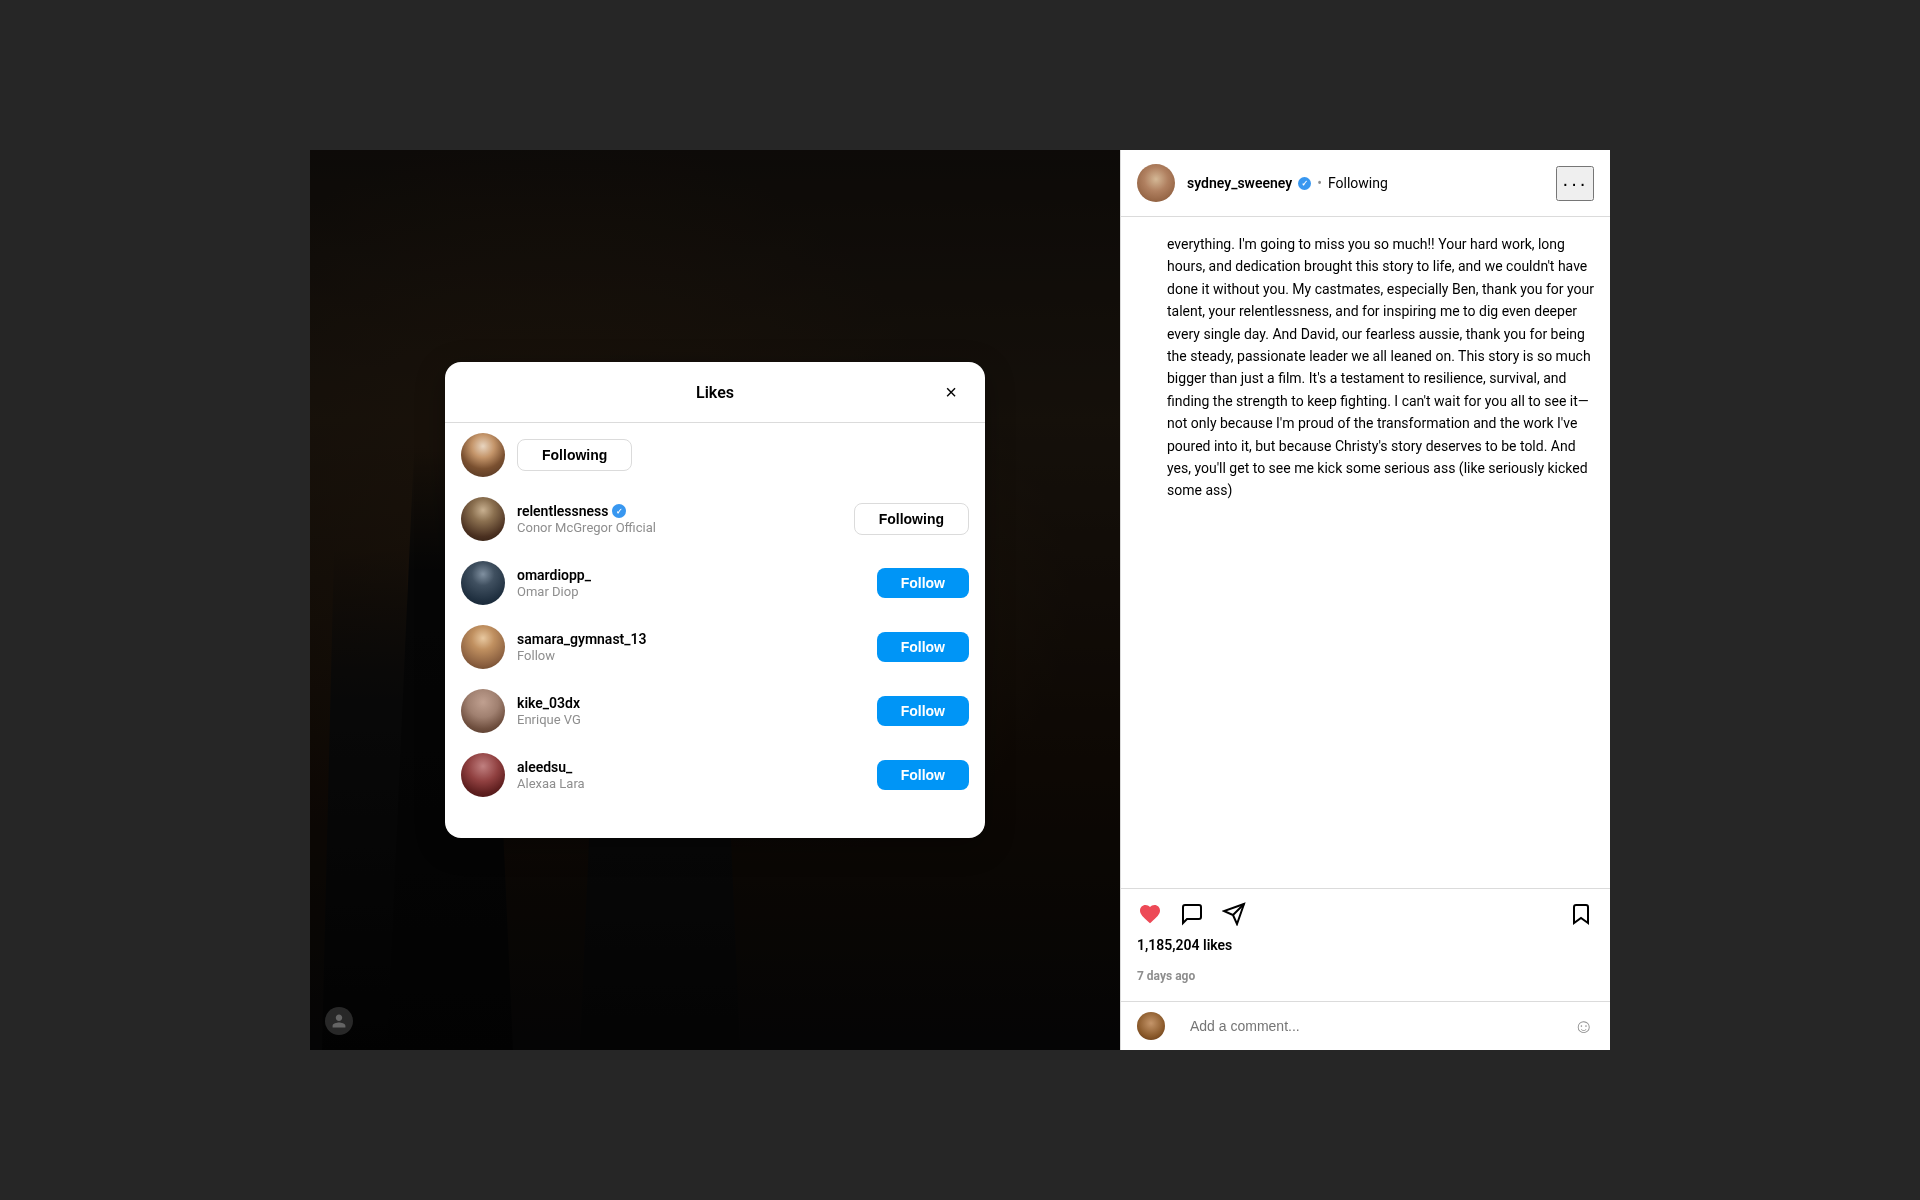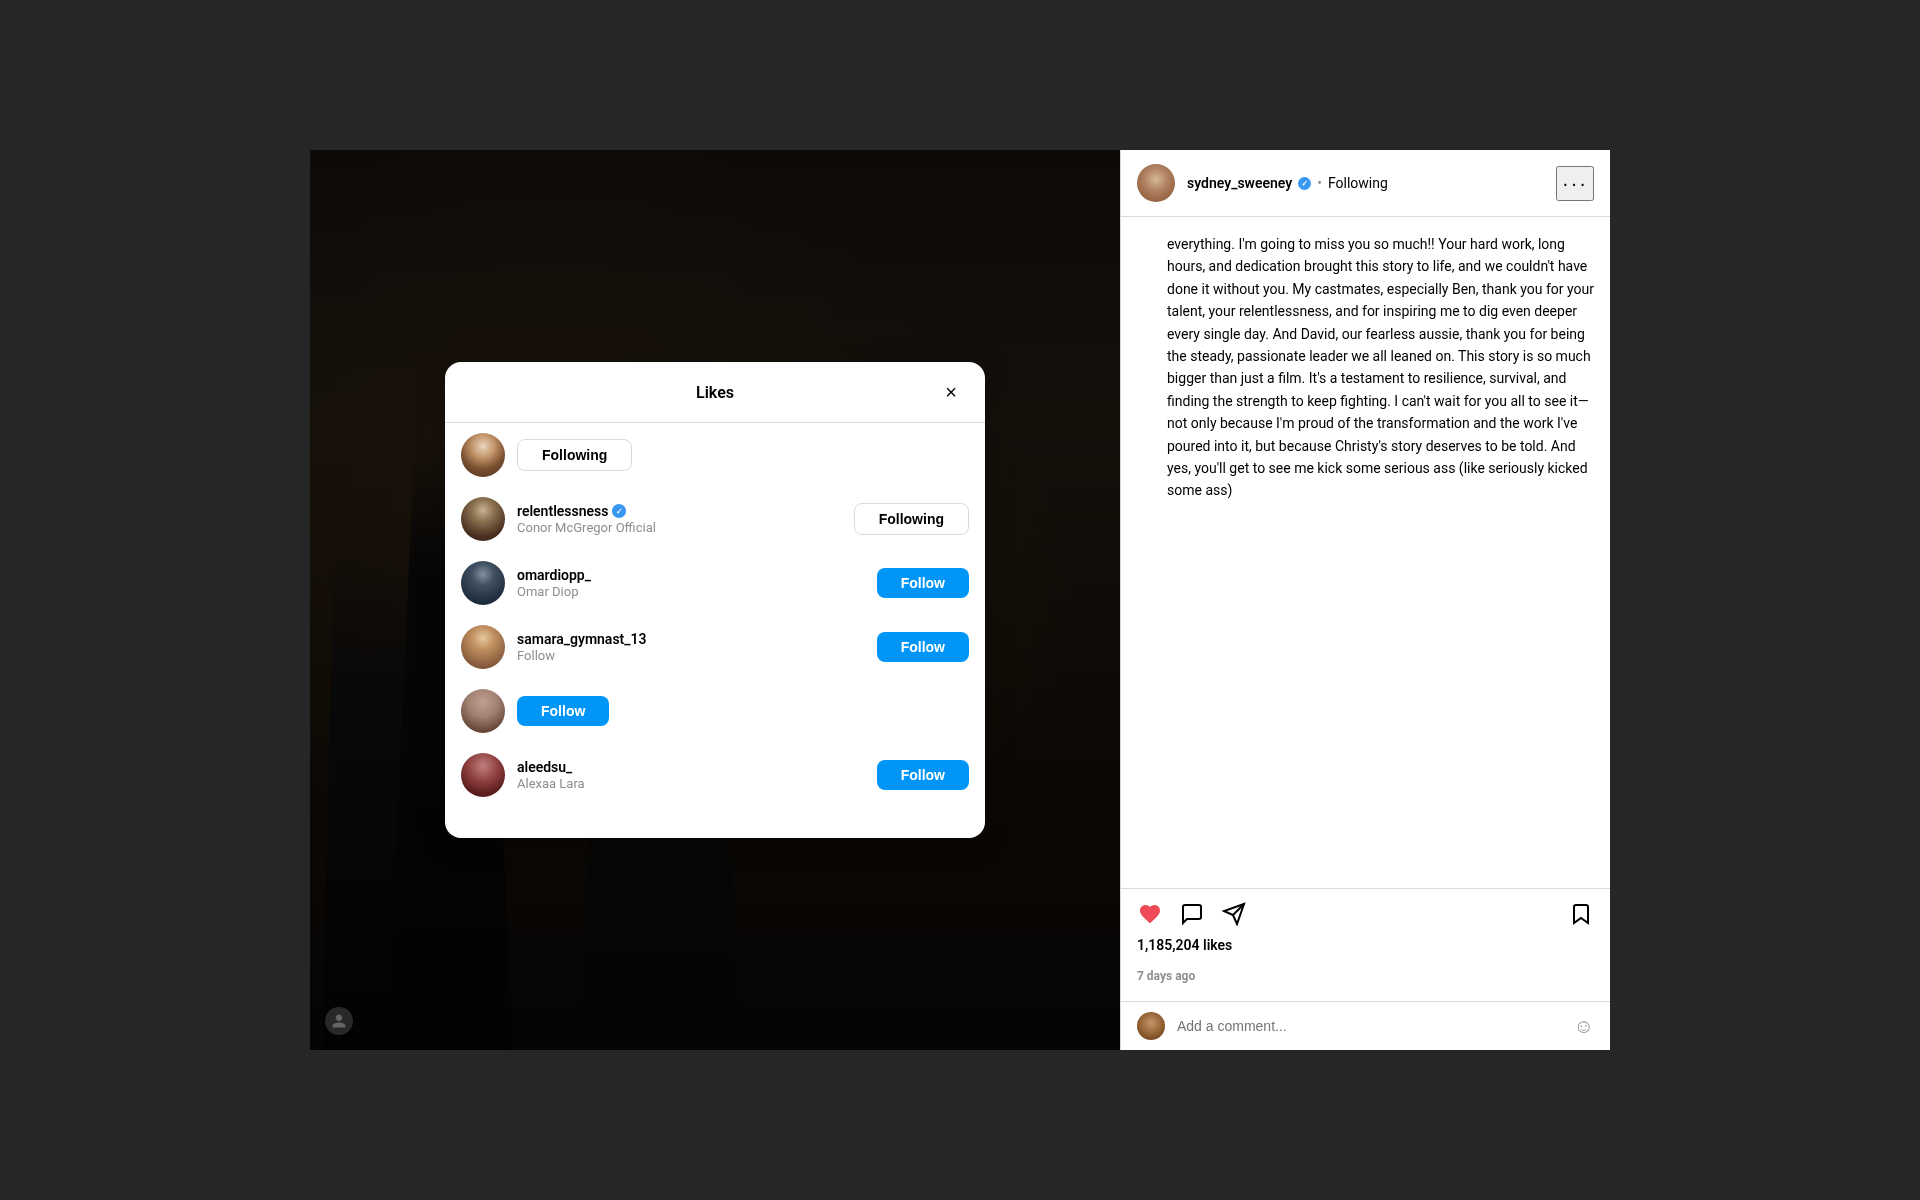--- a/index.html
+++ b/index.html
@@ -402,20 +402,21 @@
       background: radial-gradient(circle at 50% 40%, #c4956a 0%, #8b5a2b 60%, #5a3010 100%);
       flex-shrink: 0;
     }
     .comment-input {
       flex: 1;
       border: none;
       outline: none;
       font-size: 14px;
       color: #8e8e8e;
       background: transparent;
+      margin-left: 13px;
     }
     .emoji-btn {
       font-size: 20px;
       cursor: pointer;
       color: #8e8e8e;
     }
   </style>
 </head>
 <body>
 
@@ -492,20 +493,26 @@
                 </div>
                 <span class="display-name">Follow</span>
               </div>
               <button class="follow-btn follow">Follow</button>
             </div>
 
             <div class="like-item">
               <div class="avatar">
                 <div class="avatar-kike-inner"></div>
               </div>
+              <div class="user-info">
+                <div class="username-row">
+                  <span class="username">kike_03dx</span>
+                </div>
+                <span class="display-name">Enrique VG</span>
+              </div>
               <button class="follow-btn follow">Follow</button>
             </div>
 
             <div class="like-item">
               <div class="avatar">
                 <div class="avatar-aleedsu-inner"></div>
               </div>
               <div class="user-info">
                 <div class="username-row">
                   <span class="username">aleedsu_</span>

